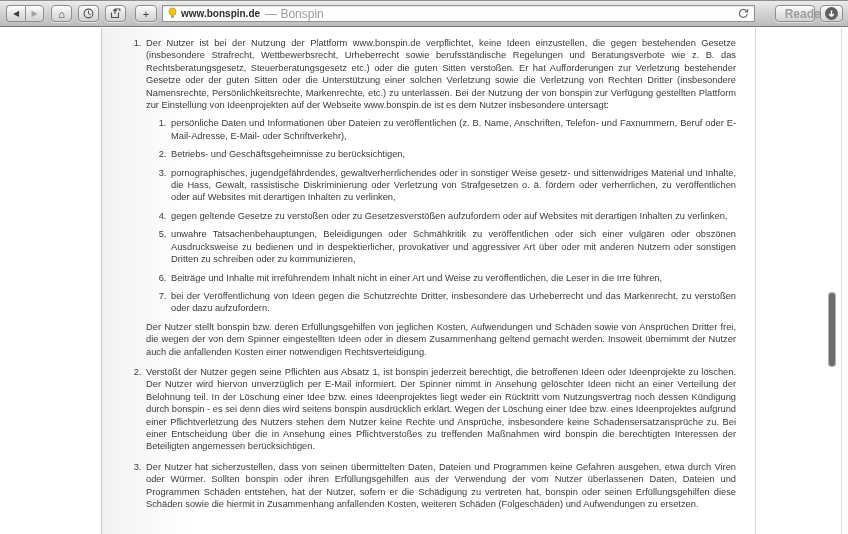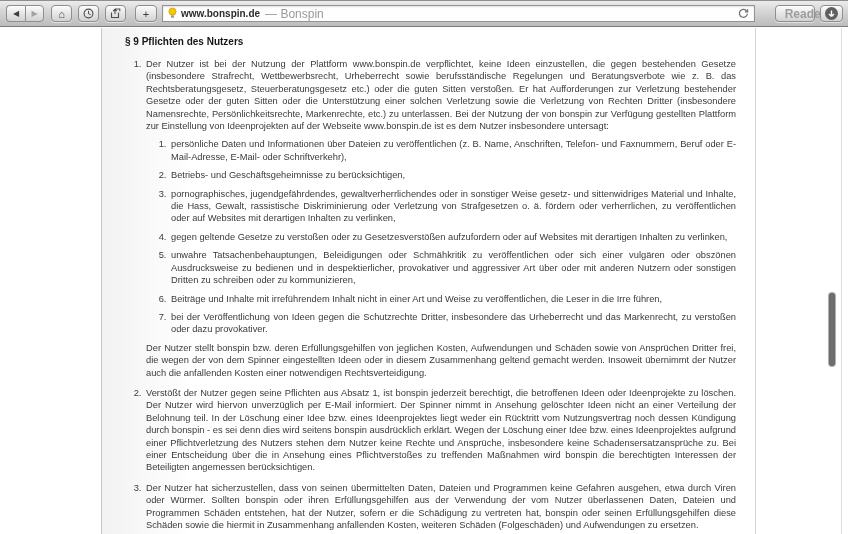--- a/index.html
+++ b/index.html
@@ -166,21 +166,20 @@
   </div>
 </div>
 
 <div class="page">
   <div class="col-rule-left"></div>
   <div class="col-shadow"></div>
   <div class="col-rule-right"></div>
   <div class="edge-rule"></div>
 
   <div class="doc">
-    <h2>§ 9 Pflichten des Nutzers</h2>
     <ol class="main">
       <li>
         <p>Der Nutzer ist bei der Nutzung der Plattform www.bonspin.de verpflichtet, keine Ideen einzustellen, die gegen bestehenden Gesetze (insbesondere Strafrecht, Wettbewerbsrecht, Urheberrecht sowie berufsständische Regelungen und Beratungsverbote wie z. B. das Rechtsberatungsgesetz, Steuerberatungsgesetz etc.) oder die guten Sitten verstoßen. Er hat Aufforderungen zur Verletzung bestehender Gesetze oder der guten Sitten oder die Unterstützung einer solchen Verletzung sowie die Verletzung von Rechten Dritter (insbesondere Namensrechte, Persönlichkeitsrechte, Markenrechte, etc.) zu unterlassen. Bei der Nutzung der von bonspin zur Verfügung gestellten Plattform zur Einstellung von Ideenprojekten auf der Webseite www.bonspin.de ist es dem Nutzer insbesondere untersagt:</p>
         <ol class="sub">
           <li>
               <p>persönliche Daten und Informationen über Dateien zu veröffentlichen (z. B. Name, Anschriften, Telefon- und Faxnummern, Beruf oder E-Mail-Adresse, E-Mail- oder Schriftverkehr),</p>
             </li>
           <li>
               <p>Betriebs- und Geschäftsgeheimnisse zu berücksichtigen,</p>
             </li>
@@ -190,21 +189,21 @@
           <li>
               <p>gegen geltende Gesetze zu verstoßen oder zu Gesetzesverstößen aufzufordern oder auf Websites mit derartigen Inhalten zu verlinken,</p>
             </li>
           <li>
               <p>unwahre Tatsachenbehauptungen, Beleidigungen oder Schmähkritik zu veröffentlichen oder sich einer vulgären oder obszönen Ausdrucksweise zu bedienen und in despektierlicher, provokativer und aggressiver Art über oder mit anderen Nutzern oder sonstigen Dritten zu schreiben oder zu kommunizieren,</p>
             </li>
           <li>
               <p>Beiträge und Inhalte mit irreführendem Inhalt nicht in einer Art und Weise zu veröffentlichen, die Leser in die Irre führen,</p>
             </li>
           <li>
-              <p>bei der Veröffentlichung von Ideen gegen die Schutzrechte Dritter, insbesondere das Urheberrecht und das Markenrecht, zu verstoßen oder dazu provokativer.</p>
+              <p>bei der Veröffentlichung von Ideen gegen die Schutzrechte Dritter, insbesondere das Urheberrecht und das Markenrecht, zu verstoßen oder dazu aufzufordern.</p>
             </li>
         </ol>
         <p class="outro">Der Nutzer stellt bonspin bzw. deren Erfüllungsgehilfen von jeglichen Kosten, Aufwendungen und Schäden sowie von Ansprüchen Dritter frei, die wegen der von dem Spinner eingestellten Ideen oder in diesem Zusammenhang geltend gemacht werden. Insoweit übernimmt der Nutzer auch die anfallenden Kosten einer notwendigen Rechtsverteidigung.</p>
       </li>
       <li>
           <p>Verstößt der Nutzer gegen seine Pflichten aus Absatz 1, ist bonspin jederzeit berechtigt, die betroffenen Ideen oder Ideenprojekte zu löschen. Der Nutzer wird hiervon unverzüglich per E-Mail informiert. Der Spinner nimmt in Ansehung gelöschter Ideen nicht an einer Verteilung der Belohnung teil. In der Löschung einer Idee bzw. eines Ideenprojektes liegt weder ein Rücktritt vom Nutzungsvertrag noch dessen Kündigung durch bonspin - es sei denn dies wird seitens bonspin ausdrücklich erklärt. Wegen der Löschung einer Idee bzw. eines Ideenprojektes aufgrund einer Pflichtverletzung des Nutzers stehen dem Nutzer keine Rechte und Ansprüche, insbesondere keine Schadensersatzansprüche zu. Bei einer Entscheidung über die in Ansehung eines Pflichtverstoßes zu treffenden Maßnahmen wird bonspin die berechtigten Interessen der Beteiligten angemessen berücksichtigen.</p>
         </li>
       <li>
           <p>Der Nutzer hat sicherzustellen, dass von seinen übermittelten Daten, Dateien und Programmen keine Gefahren ausgehen, etwa durch Viren oder Würmer. Sollten bonspin oder ihren Erfüllungsgehilfen aus der Verwendung der vom Nutzer überlassenen Daten, Dateien und Programmen Schäden entstehen, hat der Nutzer, sofern er die Schädigung zu vertreten hat, bonspin oder seinen Erfüllungsgehilfen diese Schäden sowie die hiermit in Zusammenhang anfallenden Kosten, weiteren Schäden (Folgeschäden) und Aufwendungen zu ersetzen.</p>
         </li>

